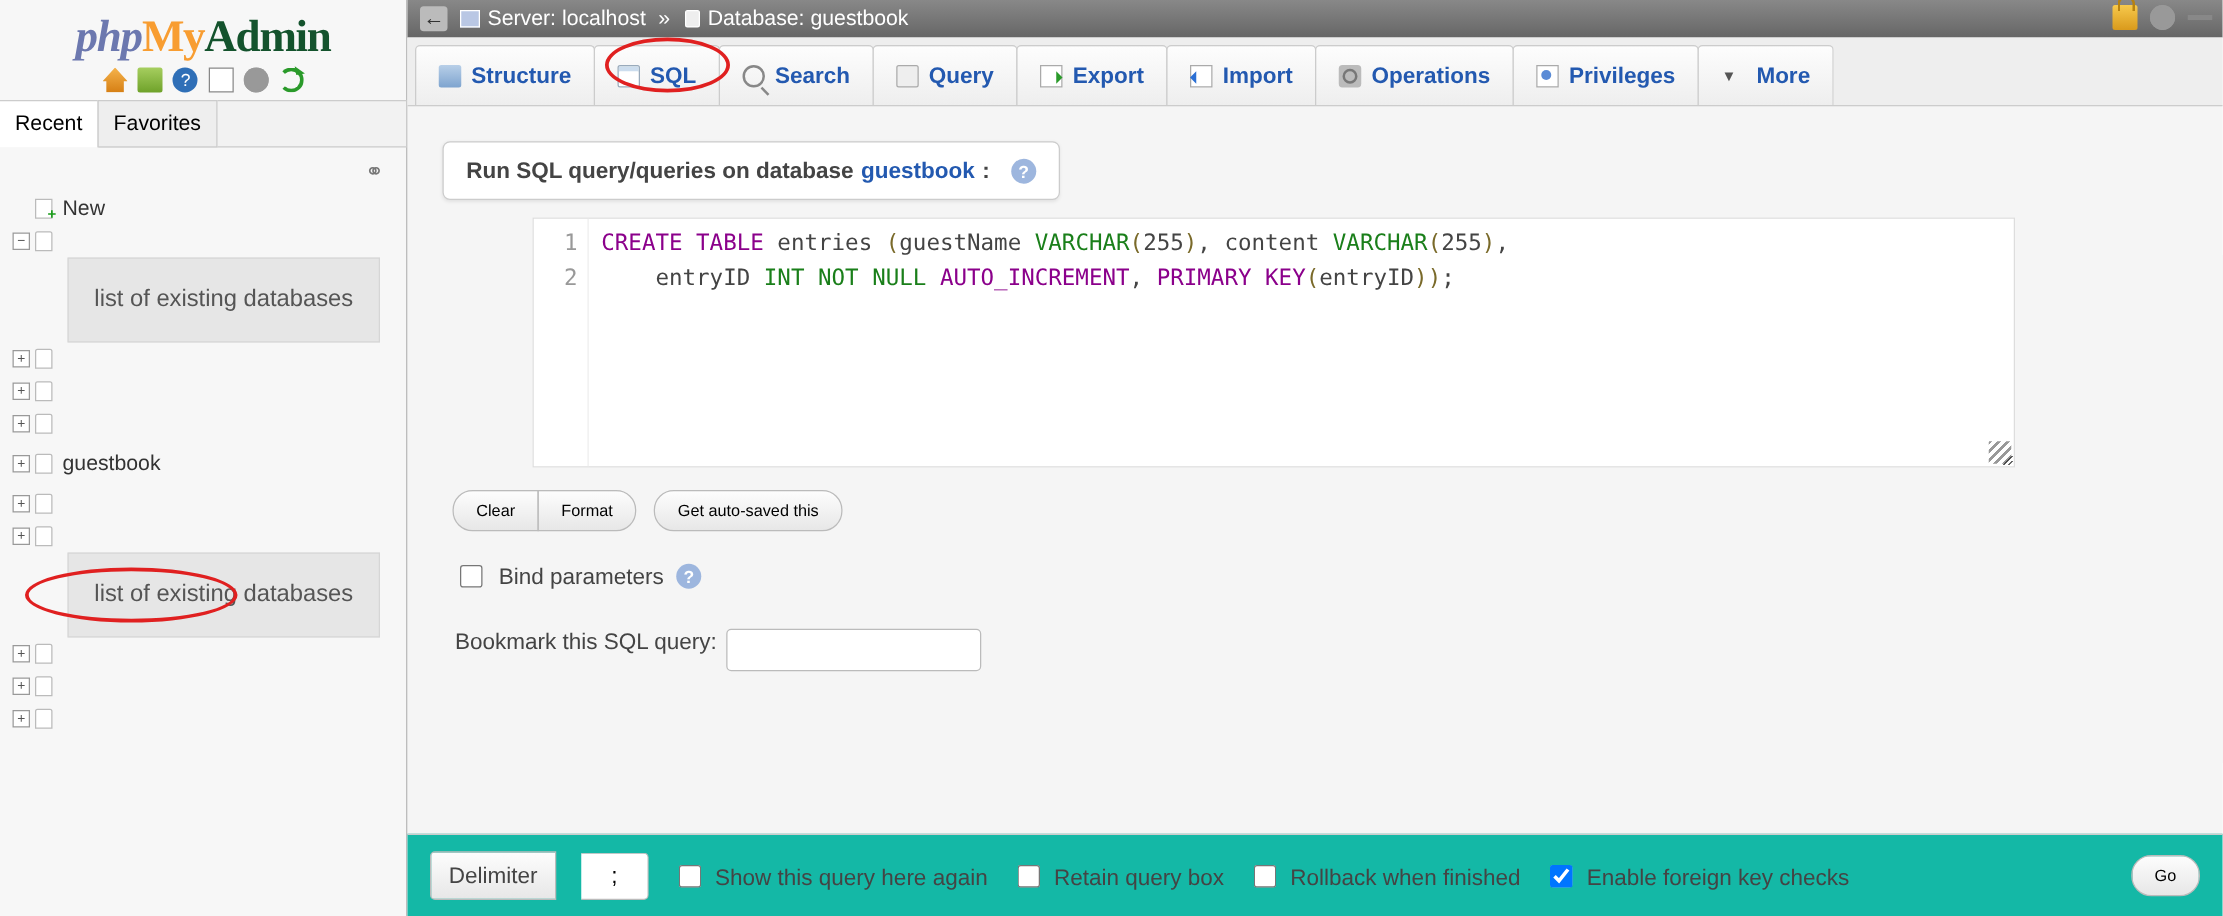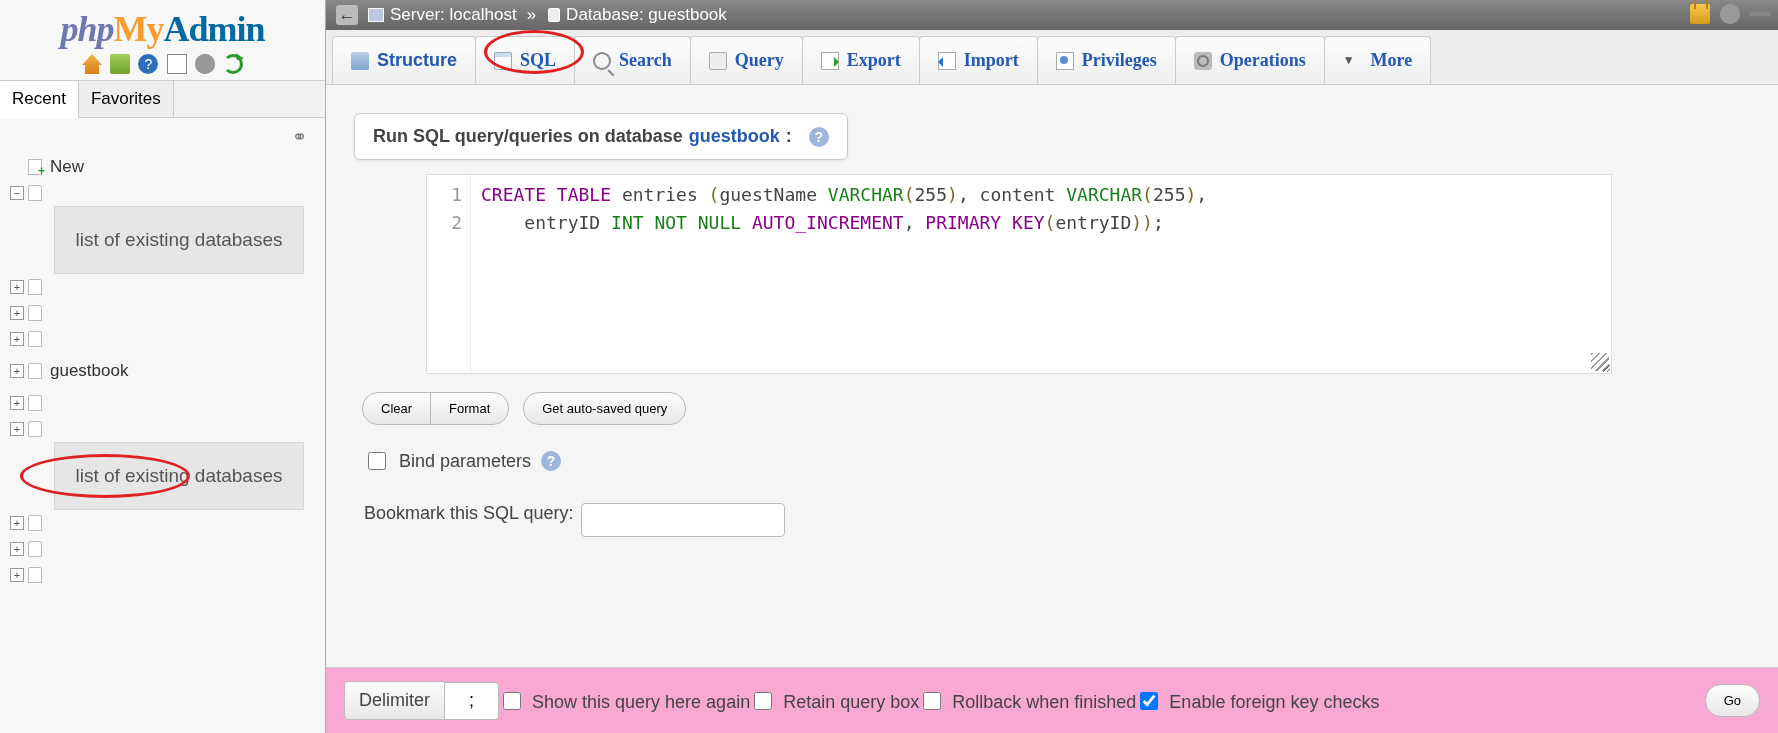--- a/index.html
+++ b/index.html
@@ -5,21 +5,21 @@
   * { box-sizing: border-box; }
   html, body { margin:0; padding:0; font-family: sans-serif; font-size:15px; color:#444; }
   body { width:1778px; height:733px; background:#fff; overflow:hidden; }
 
   
   .sidebar { position:absolute; left:0; top:0; width:326px; height:733px; border-right:1px solid #aaa; background:#f7f7f7; }
   .logo { text-align:center; padding:8px 0 2px; }
   .logo-text { font-family: Georgia, serif; font-weight:bold; font-size:36px; letter-spacing:-1px; }
   .logo-php   { color:#6C78AF; font-style:italic; }
   .logo-my    { color:#f89d31; }
-  .logo-admin { color:#0369a1; }
+  .logo-admin { color:#14532d; }
   .icon-row { text-align:center; padding:2px 0 6px; }
   .icon-row span { display:inline-block; width:20px; height:20px; margin:0 2px; vertical-align:middle; }
   .tabs2 { display:flex; border-top:1px solid #ccc; border-bottom:1px solid #ccc; background:#f2f2f2; }
   .tabs2 button { flex:0 0 auto; padding:8px 12px; background:#eee; border:1px solid #ccc; margin:-1px 0 -1px -1px; font-size:17px; cursor:pointer; }
   .tabs2 button.active { background:#fff; border-bottom-color:#fff; }
   .link-icon-row { text-align:right; padding:8px 18px 6px; color:#777; font-size:18px; }
 
   .tree { position:relative; margin-left:6px; }
   .tree-row { display:flex; align-items:center; height:26px; padding-left:4px; font-size:17px; color:#333; }
   .tree-row .exp { width:14px; height:14px; border:1px solid #999; background:#fff; font-size:11px; line-height:12px; text-align:center; margin-right:4px; color:#555; cursor:pointer; }
@@ -37,21 +37,21 @@
   .topbar { height:30px; background:linear-gradient(#888,#666); color:#fff; display:flex; align-items:center; padding:0 6px 0 10px; font-size:17px; position:relative; }
   .topbar .back { background:#bbb; color:#333; border-radius:3px; width:22px; height:20px; text-align:center; line-height:19px; margin-right:8px; cursor:pointer; }
   .topbar .crumb-icon { width:16px; height:14px; background:#b9c7e4; border:1px solid #fff; display:inline-block; margin:0 6px 0 2px; vertical-align:-2px; }
   .topbar .crumb-icon.db { width:12px; height:14px; border-radius:2px; background:#eee; }
   .topbar .sep { margin:0 10px; }
   .topbar .right-icons { position:absolute; right:8px; top:4px; display:flex; gap:10px; }
   .topbar .right-icons span { width:20px; height:20px; display:inline-block; }
 
   .maintabs { height:55px; background:#eee; border-bottom:1px solid #ccc; display:flex; padding-left:6px; position:relative; }
   .maintabs .tab { display:flex; align-items:center; gap:8px; padding:0 18px; border:1px solid #ccc; border-bottom:none; margin:6px 0 0 0; background:linear-gradient(#fdfdfd,#eee); color:#2359b0; font-weight:bold; font-size:18px; cursor:pointer; border-radius:4px 4px 0 0; }
-  .maintabs .tab + .tab { margin-left:-1px;font-family:Liberation Serif, serif; }
+  .maintabs .tab + .tab { margin-left:-1px; }
   .maintabs .tab .ticon { width:18px; height:18px; display:inline-block; }
   .maintabs .tab.more::before { content:"▼"; color:#555; font-size:12px; margin-right:8px; }
   .maintabs .tab.more { color:#2359b0; }
 
   .content { padding:28px 16px 0 28px; }
   .box { border:1px solid #ccc; border-radius:6px; background:#fff; box-shadow:0 1px 3px rgba(0,0,0,.08); display:inline-block; }
   .box-head { padding:12px 18px; font-size:18px; font-weight:bold; color:#444; display:flex; align-items:center; gap:6px; }
   .box-head .dblink { color:#2359b0; }
   .help { width:20px; height:20px; border-radius:50%; background:#9db6de; color:#fff; font-weight:bold; text-align:center; line-height:20px; font-size:14px; display:inline-block; }
 
@@ -69,21 +69,21 @@
   .btn { padding:8px 18px; border:1px solid #bbb; border-radius:16px; background:linear-gradient(#fdfdfd,#e7e7e7); font-size:13px; cursor:pointer; }
   .btn-group { display:flex; }
   .btn-group .btn { border-radius:0; }
   .btn-group .btn:first-child { border-radius:16px 0 0 16px; }
   .btn-group .btn:last-child  { border-radius:0 16px 16px 0; margin-left:-1px; }
 
   .check-row { margin:24px 0 0 10px; display:flex; align-items:center; gap:10px; font-size:18px; }
   .bookmark-row { margin:30px 0 0 10px; display:flex; gap:8px; font-size:18px; }
   .bookmark-row input { width:204px; height:34px; border:1px solid #bbb; border-radius:4px; padding:0 6px; font-size:16px; }
 
-  .footer { position:absolute; left:0; right:0; bottom:0; height:66px; background:#f9a8d4; border-top:1px solid #ccc; display:flex; align-items:center; padding:0 18px; font-size:18px; }
+  .footer { position:absolute; left:0; right:0; bottom:0; height:66px; background:#14b8a6; border-top:1px solid #ccc; display:flex; align-items:center; padding:0 18px; gap:20px; font-size:18px; }
   .footer .delim-label { border:1px solid #bbb; background:linear-gradient(#fdfdfd,#e7e7e7); padding:8px 14px; border-radius:4px 0 0 4px; }
   .footer .delim-input { width:54px; height:38px; border:1px solid #bbb; border-left:none; border-radius:0 4px 4px 0; text-align:center; font-size:18px; }
   .footer label { display:flex; align-items:flex-end; gap:8px; }
   .footer .go { margin-left:auto; }
   input[type=checkbox]{ width:18px; height:18px; }
 
   
   .i-home   { background:linear-gradient(#f5b34c,#d67f14); clip-path:polygon(50% 0,100% 55%,85% 55%,85% 100%,15% 100%,15% 55%,0 55%); }
   .i-exit   { background:linear-gradient(#a6ce5f,#6fa22a); border-radius:2px; }
   .i-helpb  { background:#2f6fb7; border-radius:50%; position:relative; }
@@ -229,26 +229,26 @@
       </div>
     <div class="tab">
         <span class="ticon i-export"></span>
         <span>Export</span>
       </div>
     <div class="tab">
         <span class="ticon i-import"></span>
         <span>Import</span>
       </div>
     <div class="tab">
+        <span class="ticon i-ops"></span>
+        <span>Operations</span>
+      </div>
+    <div class="tab">
         <span class="ticon i-priv"></span>
         <span>Privileges</span>
-      </div>
-    <div class="tab">
-        <span class="ticon i-ops"></span>
-        <span>Operations</span>
       </div>
     <div class="tab more">
         <span>More</span>
       </div>
 
     <div class="annot" style="left:158px; top:0px; width:100px; height:44px;"></div>
   </div>
 
   <div class="content">
     <div class="box">
@@ -267,21 +267,21 @@
 <span>    entryID </span><span class="ty">INT NOT NULL</span><span class="kw"> AUTO_INCREMENT</span><span>, </span><span class="kw">PRIMARY KEY</span><span class="par">(</span><span>entryID</span><span class="par">))</span><span>;</span></div>
         <div class="resize-grip"></div>
       </div>
     </div>
 
     <div class="btnrow">
       <div class="btn-group">
         <button class="btn">Clear</button>
         <button class="btn">Format</button>
       </div>
-      <button class="btn">Get auto-saved query</button>
+      <button class="btn">Get auto-saved this</button>
     </div>
 
     <div class="check-row">
       <input type="checkbox" style="">
       <span>Bind parameters</span>
       <span class="help">?</span>
     </div>
 
     <div class="bookmark-row">
       <span>Bookmark this SQL query:</span>

